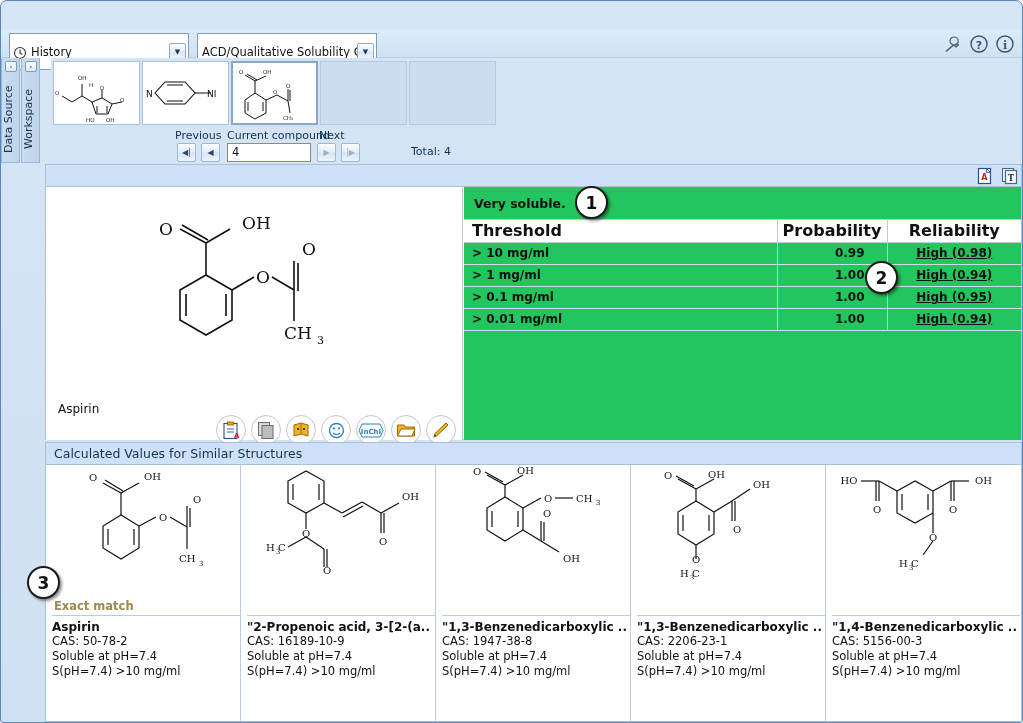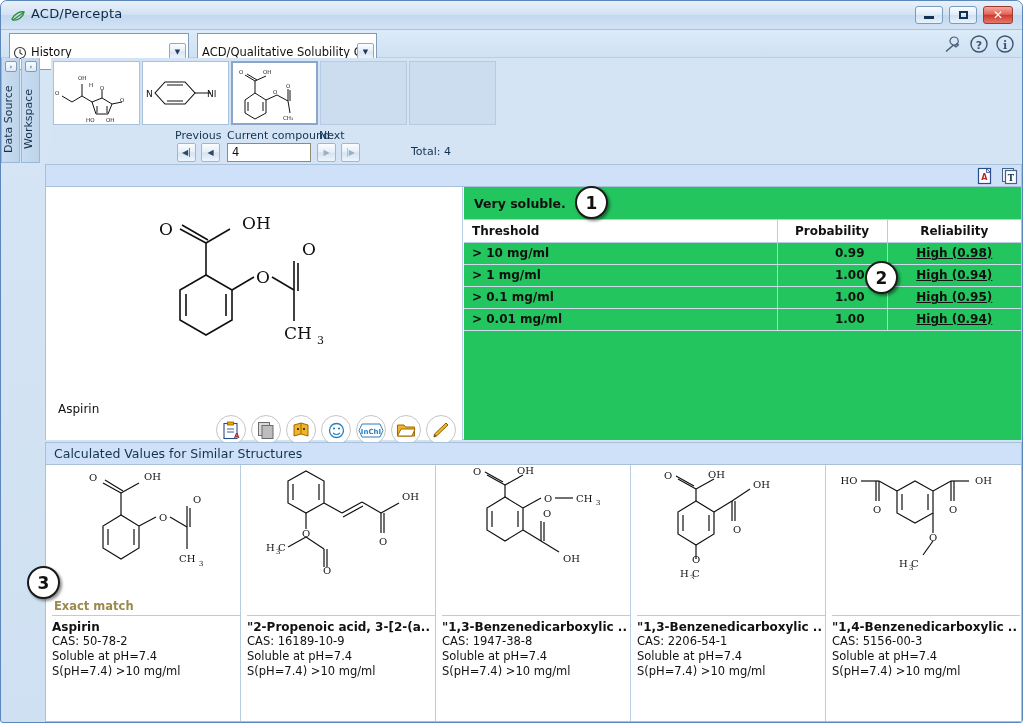--- a/index.html
+++ b/index.html
@@ -204,21 +204,21 @@
     position: absolute; left: 10px; top: 9px;
     font-size: 12.5px; font-weight: bold; color: #111;
   }
   #results-table {
     position: absolute; left: 0; top: 33px; width: 557px;
     border-collapse: collapse;
     font-size: 12px;
   }
   #results-table th {
     height: 22px; background: #ffffff; color: #111;
-    font-weight: bold; font-size: 12px;
+    font-weight: bold; font-size: 16px;
     border-bottom: 1px solid #b9cde1;
     border-right: 1px solid #b9cde1;
   }
   #results-table td {
     height: 22px; border-bottom: 1px solid #cfdceb;
     border-right: 1px solid #b9cde1;
     color: #111; font-weight: bold;
   }
   #results-table th:last-child, #results-table td:last-child { border-right: none; }
   .col-threshold { width: 313px; text-align: left; padding-left: 8px; }
@@ -277,43 +277,20 @@
   }
   #callout-1 { left: 574px; top: 185px; }
   #callout-2 { left: 864px; top: 260px; }
   #callout-3 { left: 26px; top: 565px; }
 </style>
 </head>
 <body>
 
 <div id="app-window">
 
-  <div id="title-bar">
-    <span id="app-icon">
-      <svg width="16" height="16" viewBox="0 0 16 16">
-        <path d="M2 11 C5 5, 11 3, 14 4 C13 9, 8 13, 3 12 Z" fill="none" stroke="#2f8f3f" stroke-width="1.4"></path>
-        <path d="M3 12 C6 10, 10 7, 14 4" fill="none" stroke="#2f8f3f" stroke-width="1.1"></path>
-      </svg>
-    </span>
-    <span id="title-text">ACD/Percepta</span>
-
-    <div class="win-btn" id="btn-minimize">
-      <span class="glyph">
-          <span class="mini-bar"></span>
-        </span>
-    </div>
-    <div class="win-btn" id="btn-maximize">
-      <span class="glyph">
-          <span class="maxi-box"></span>
-        </span>
-    </div>
-    <div class="win-btn" id="btn-close">
-      <span class="glyph">✕</span>
-    </div>
-  </div>
 
   <div id="toolbar">
 
     <div class="combo" id="combo-history">
       <span class="combo-icon">
         <svg width="14" height="14" viewBox="0 0 14 14">
           <circle cx="7" cy="7" r="5.5" fill="none" stroke="#333" stroke-width="1.1"></circle>
           <path d="M7 3.5 V7 L9.4 8.4" fill="none" stroke="#333" stroke-width="1.1"></path>
         </svg>
       </span>
@@ -718,21 +695,21 @@
               <text x="97" y="66" text-anchor="middle">O</text>
               <text x="56" y="96" text-anchor="middle">O</text>
               <text x="40" y="110">H C</text>
             </g>
             <text x="50" y="113" font-family="DejaVu Serif" font-size="7" fill="#111">3</text>
           </svg>
         </div>
         <div class="sim-match"></div>
         <div class="sim-info">
           <div class="sim-name">"1,3-Benzenedicarboxylic ..</div>
-          <div class="sim-line">CAS: 2206-54-1</div>
+          <div class="sim-line">CAS: 2206-23-1</div>
           <div class="sim-line">Soluble at pH=7.4</div>
           <div class="sim-line">S(pH=7.4) &gt;10 mg/ml</div>
         </div>
       </div>
 
       <div class="sim-card">
         <div class="sim-struct">
           <svg width="186" height="112" viewBox="0 0 186 112">
             <g stroke="#111" stroke-width="1.2" fill="none">
               <path d="M66 24 L84 14 L102 24 L102 46 L84 56 L66 46 Z"></path>

